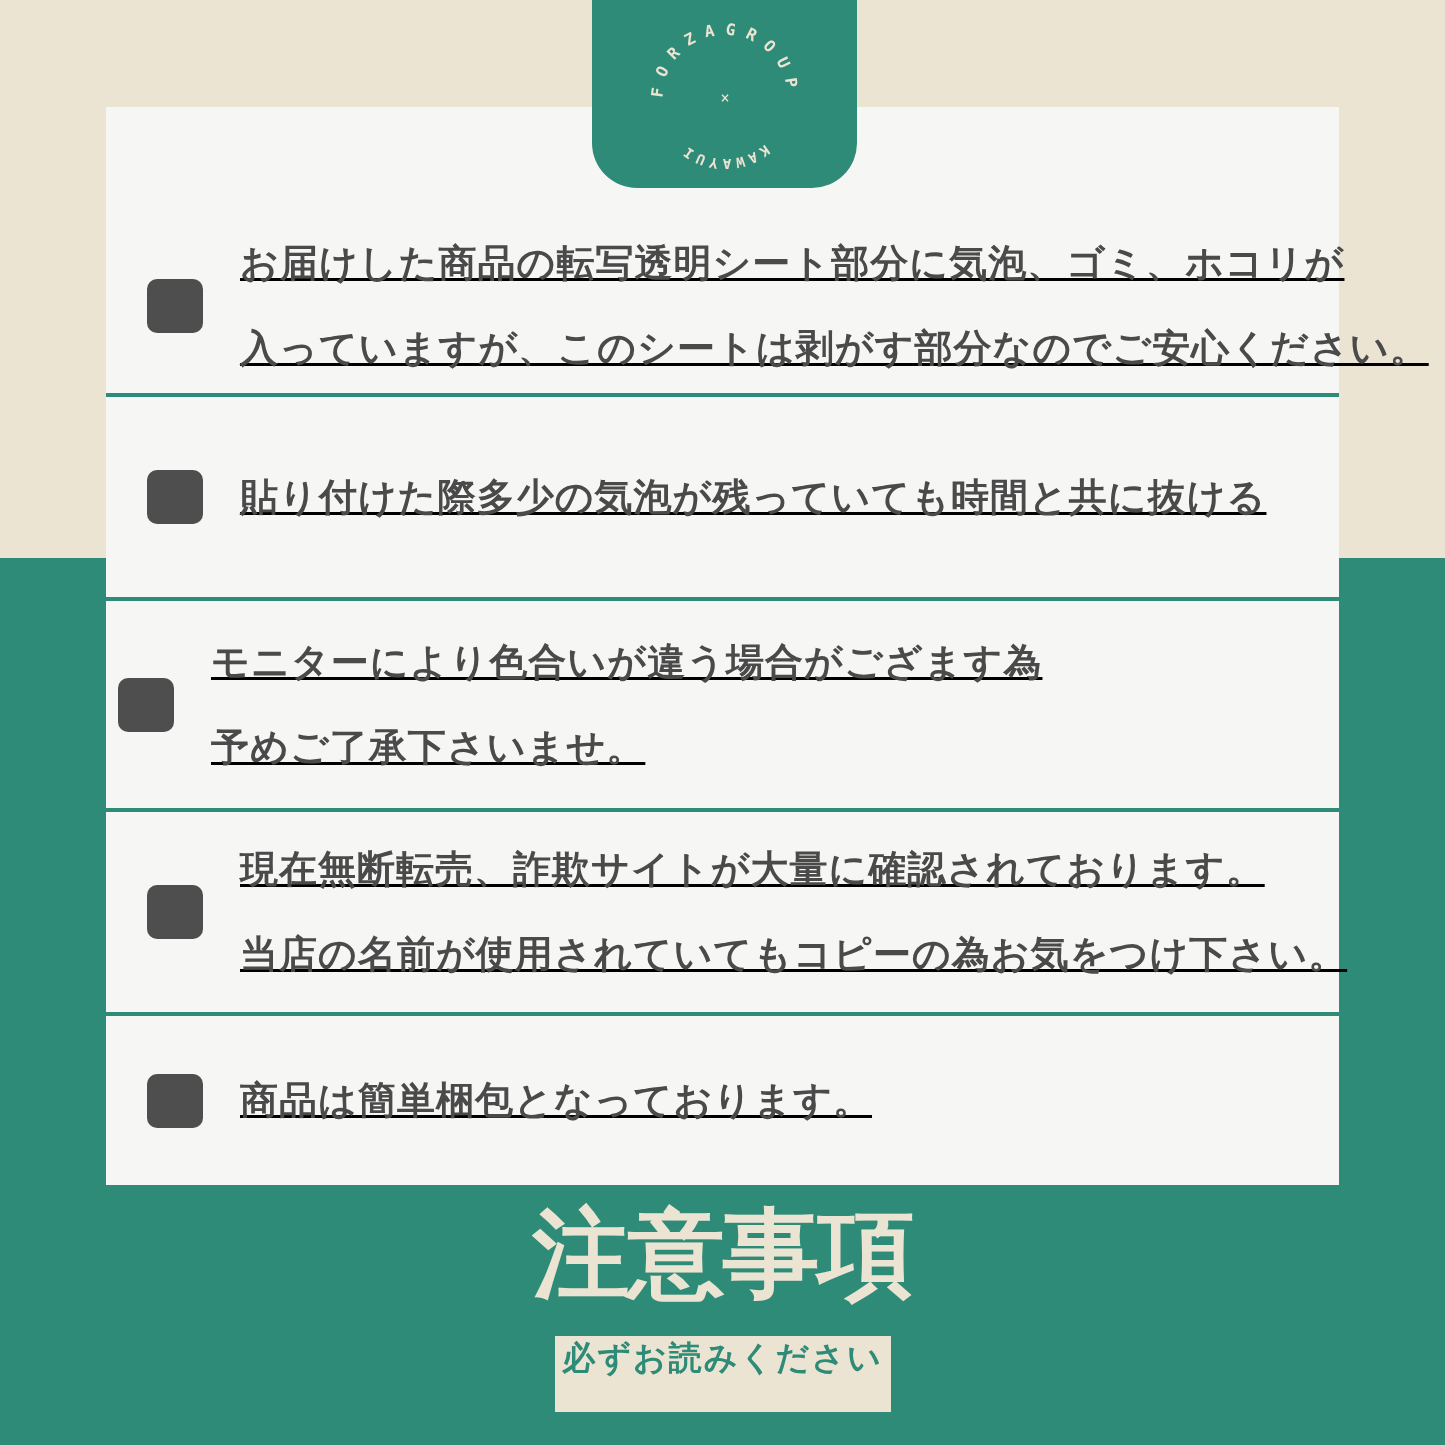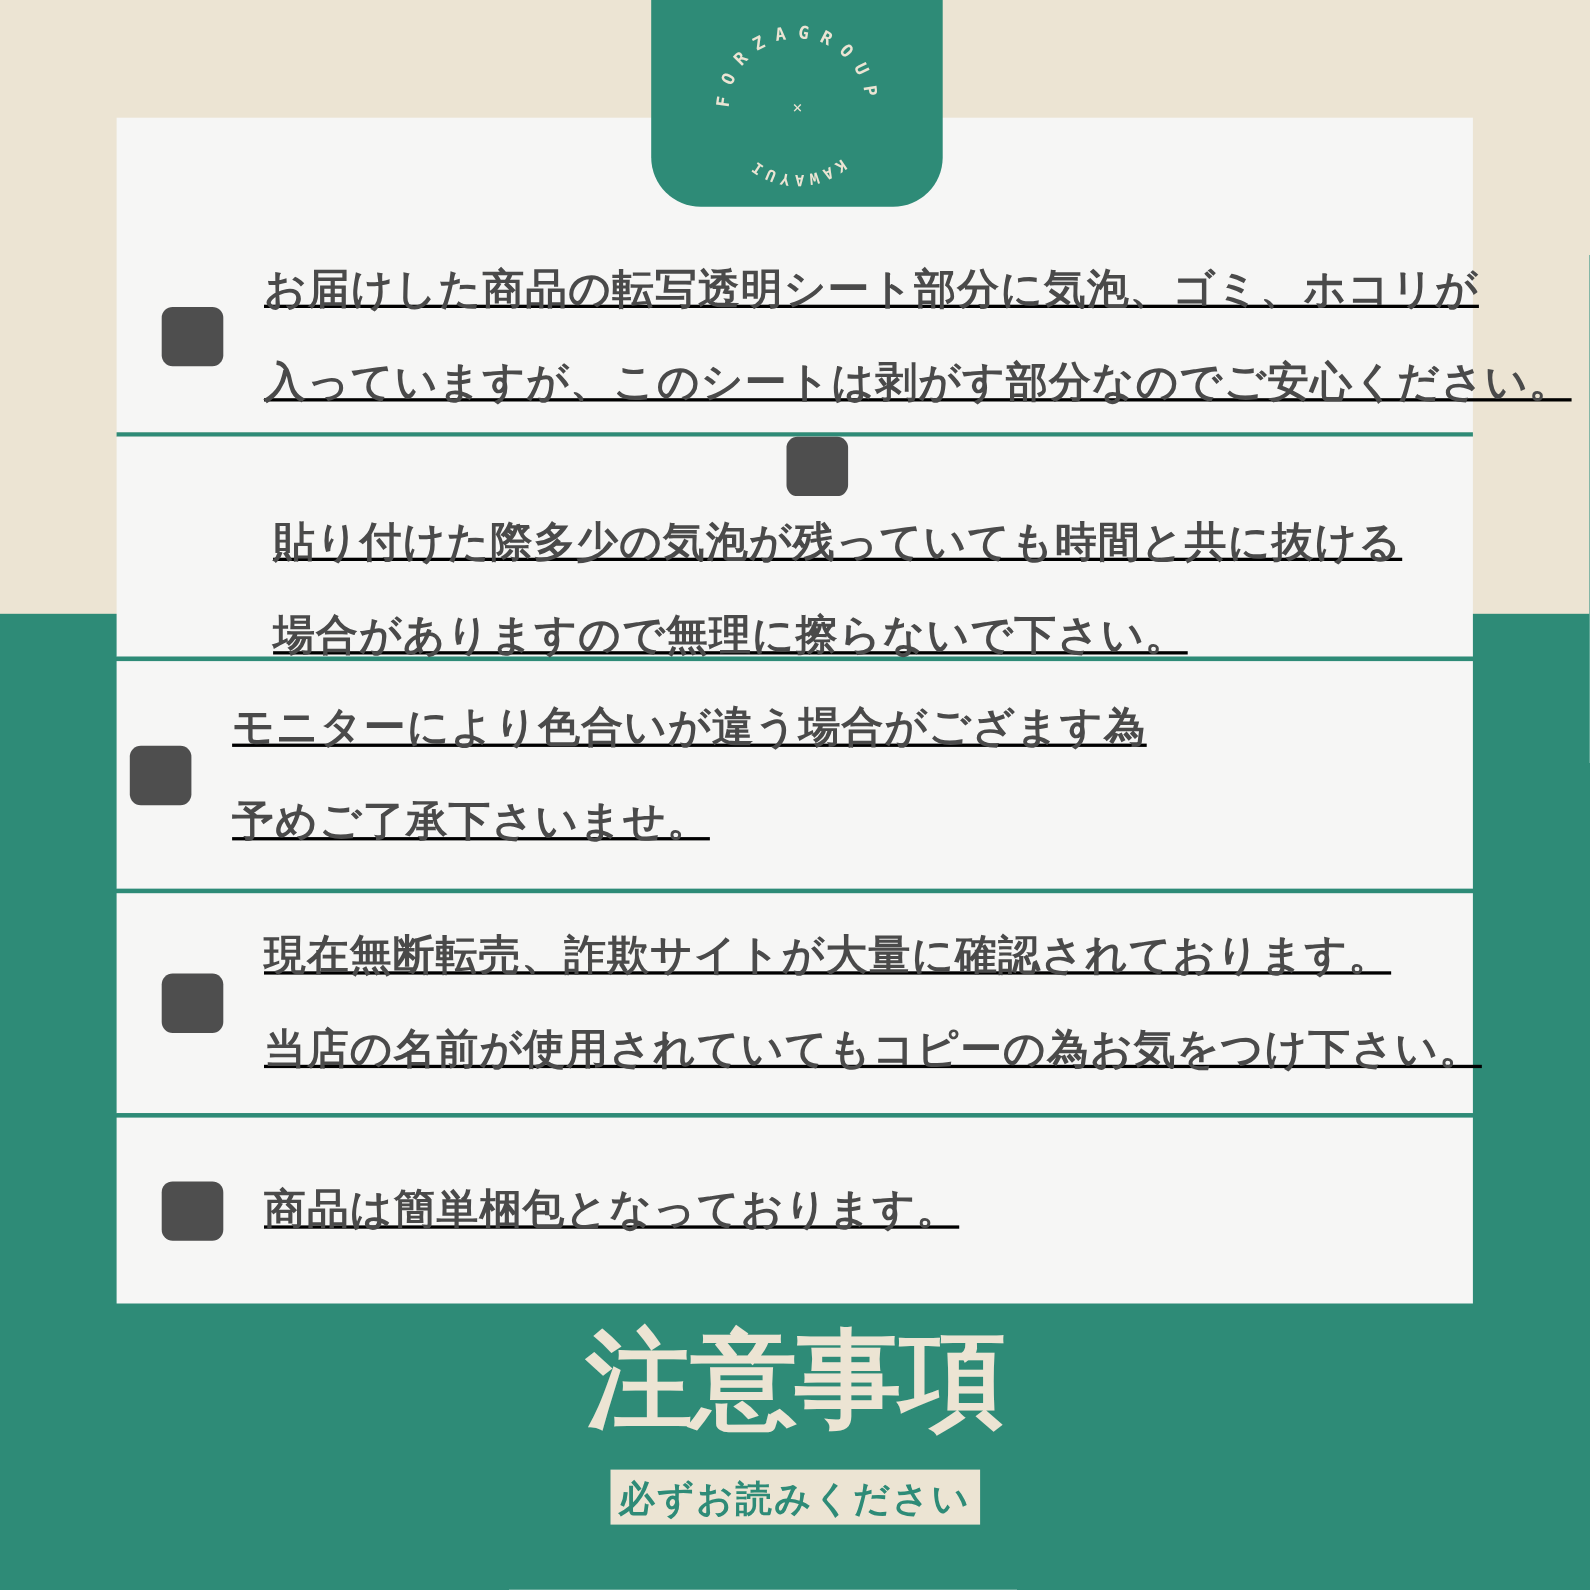--- a/index.html
+++ b/index.html
@@ -48,41 +48,41 @@
     margin-left: 37px;
     color: #4A4A4A;
     font-size: 38px;
     font-weight: 700;
     line-height: 85px;
     letter-spacing: 1px;
     white-space: nowrap;
   }
   .divider { height: 4px; background: #2E8B77; }
   .n1 { height: 286px; padding-top: 112px; }
-  .n2 { height: 200px; flex-direction: column; }
+  .n2 { height: 200px; }
   .n3 { height: 207px; padding-left: 12px; }
   .n4 { height: 200px; }
   .n5 { height: 169px; align-items: center; }
   
   .footer-title {
     position: absolute; left: 0; top: 1205px;
     width: 100%;
     text-align: center;
     color: #ECE4D3;
     font-size: 97px;
     font-weight: 900;
     letter-spacing: -2px;
     line-height: 1;
   }
   .footer-button {
     position: absolute; top: 1336px; left: 50%;
     transform: translateX(-50%);
-    width: 336px; height: 50px;
+    width: 336px; height: 76px;
     background: #ECE4D3;
-    display: flex; align-items: flex-end; justify-content: center;
+    display: flex; align-items: flex-start; justify-content: center;
     color: #2E8B77;
     font-size: 33px;
     font-weight: 700;
     letter-spacing: 2px;
     white-space: nowrap;
   }
   .logo-svg text { font-family: "DejaVu Sans Mono", "Liberation Mono", monospace; }
 </style>
 </head>
 <body>
@@ -99,21 +99,20 @@
         <div>お届けした商品の転写透明シート部分に気泡、ゴミ、ホコリが</div>
         <div>入っていますが、このシートは剥がす部分なのでご安心ください。</div>
       </div>
     </div>
     <div class="divider"></div>
 
     <div class="notice n2">
       <span class="checkbox"></span>
       <div class="lines">
         <div>貼り付けた際多少の気泡が残っていても時間と共に抜ける</div>
-        <div>場合がありますので無理に擦らないで下さい。</div>
       </div>
     </div>
     <div class="divider"></div>
 
     <div class="notice n3">
       <span class="checkbox"></span>
       <div class="lines">
         <div>モニターにより色合いが違う場合がござます為</div>
         <div>予めご了承下さいませ。</div>
       </div>

